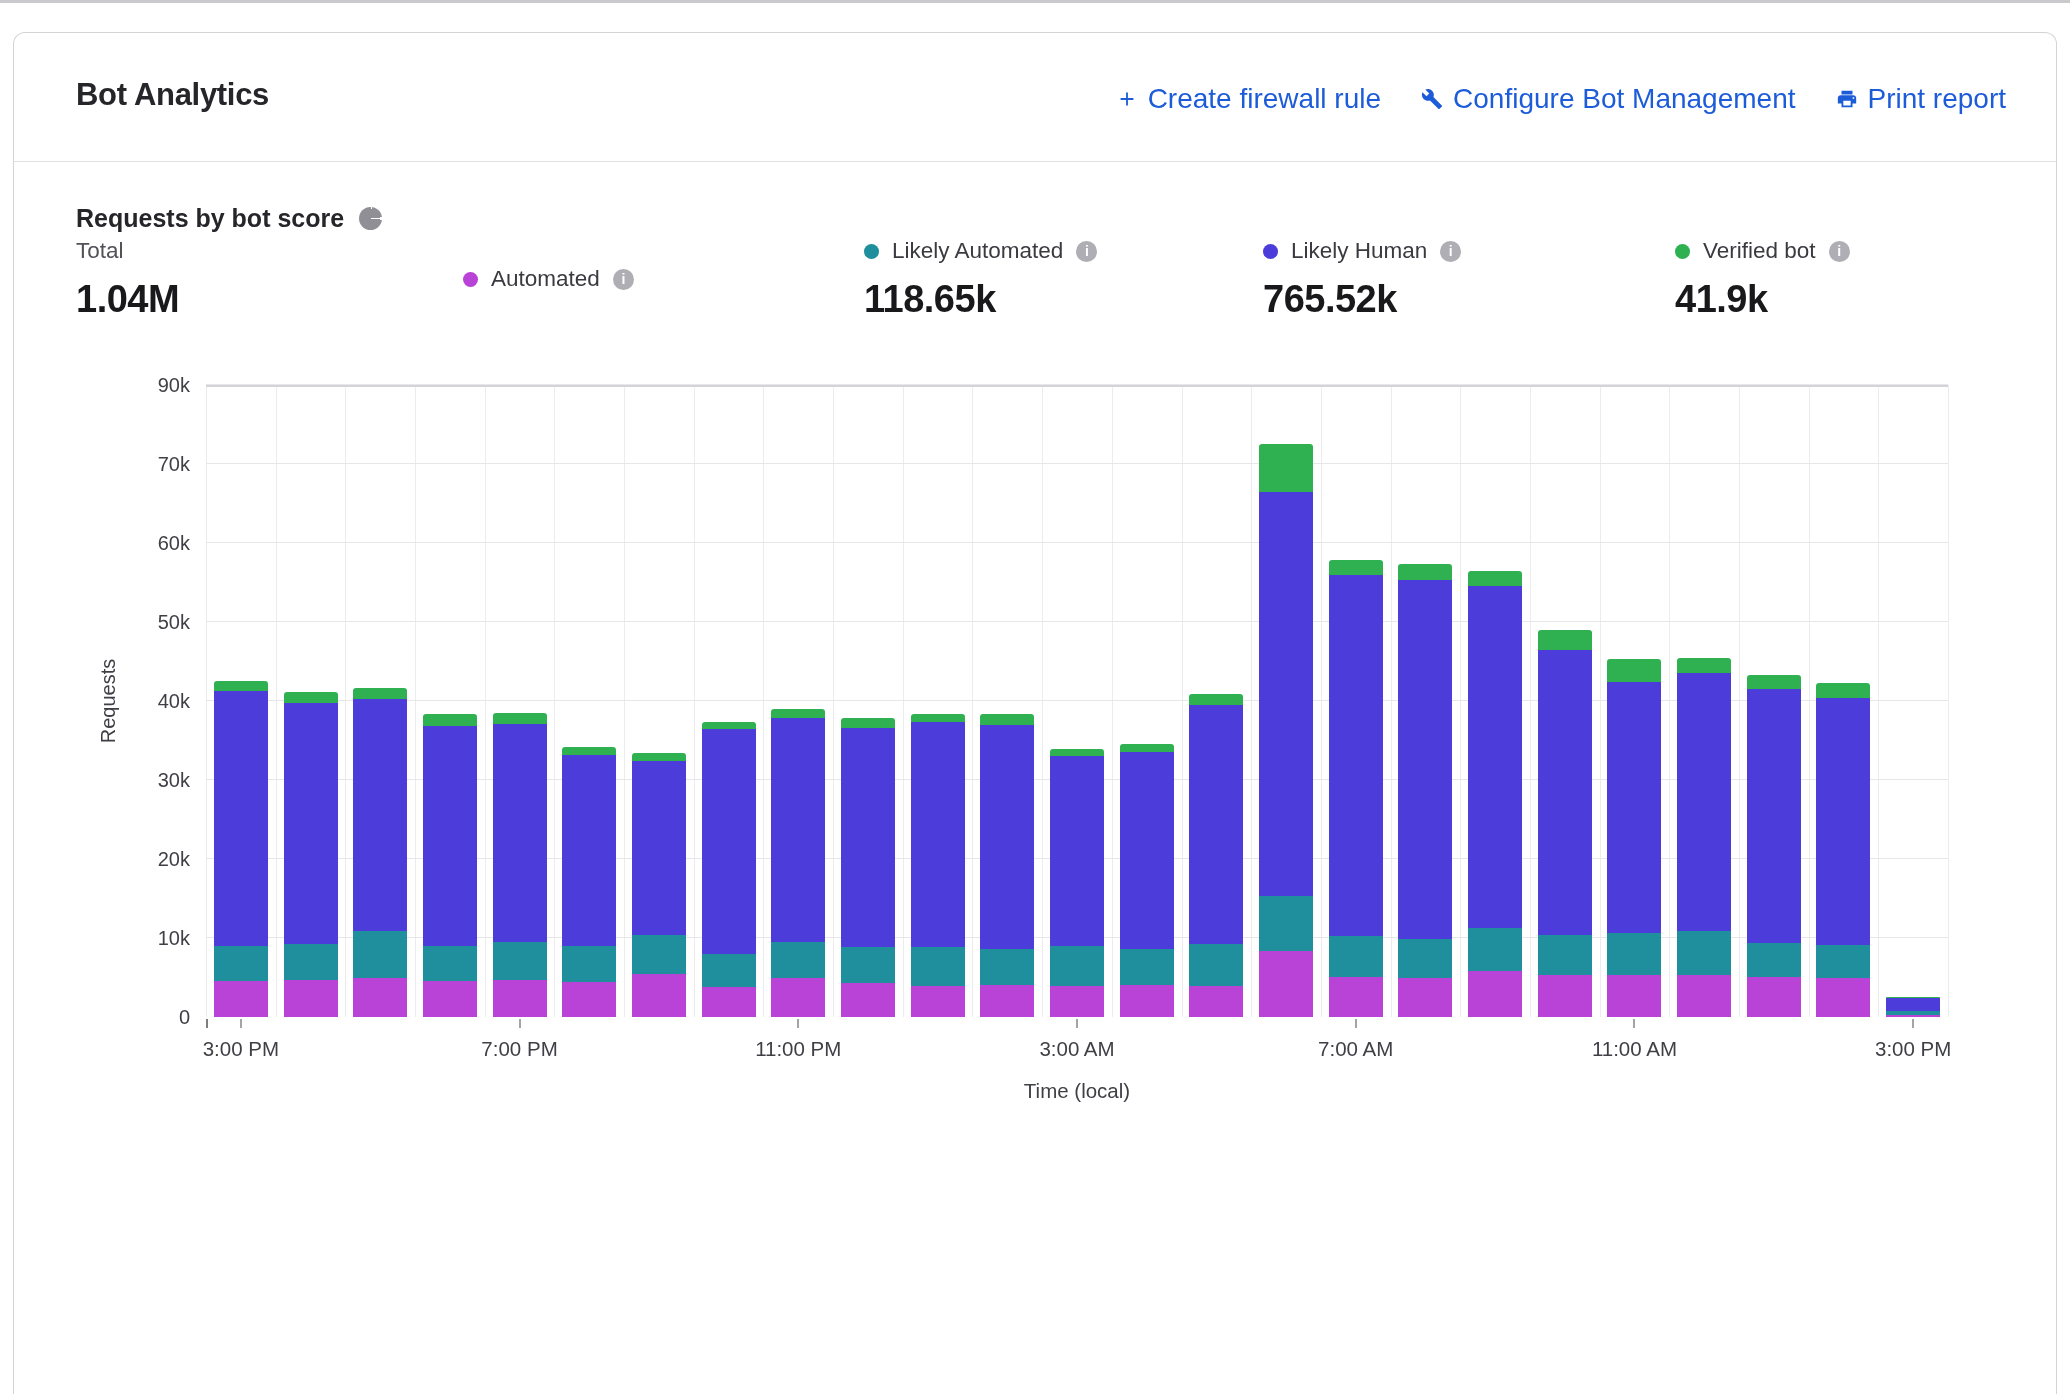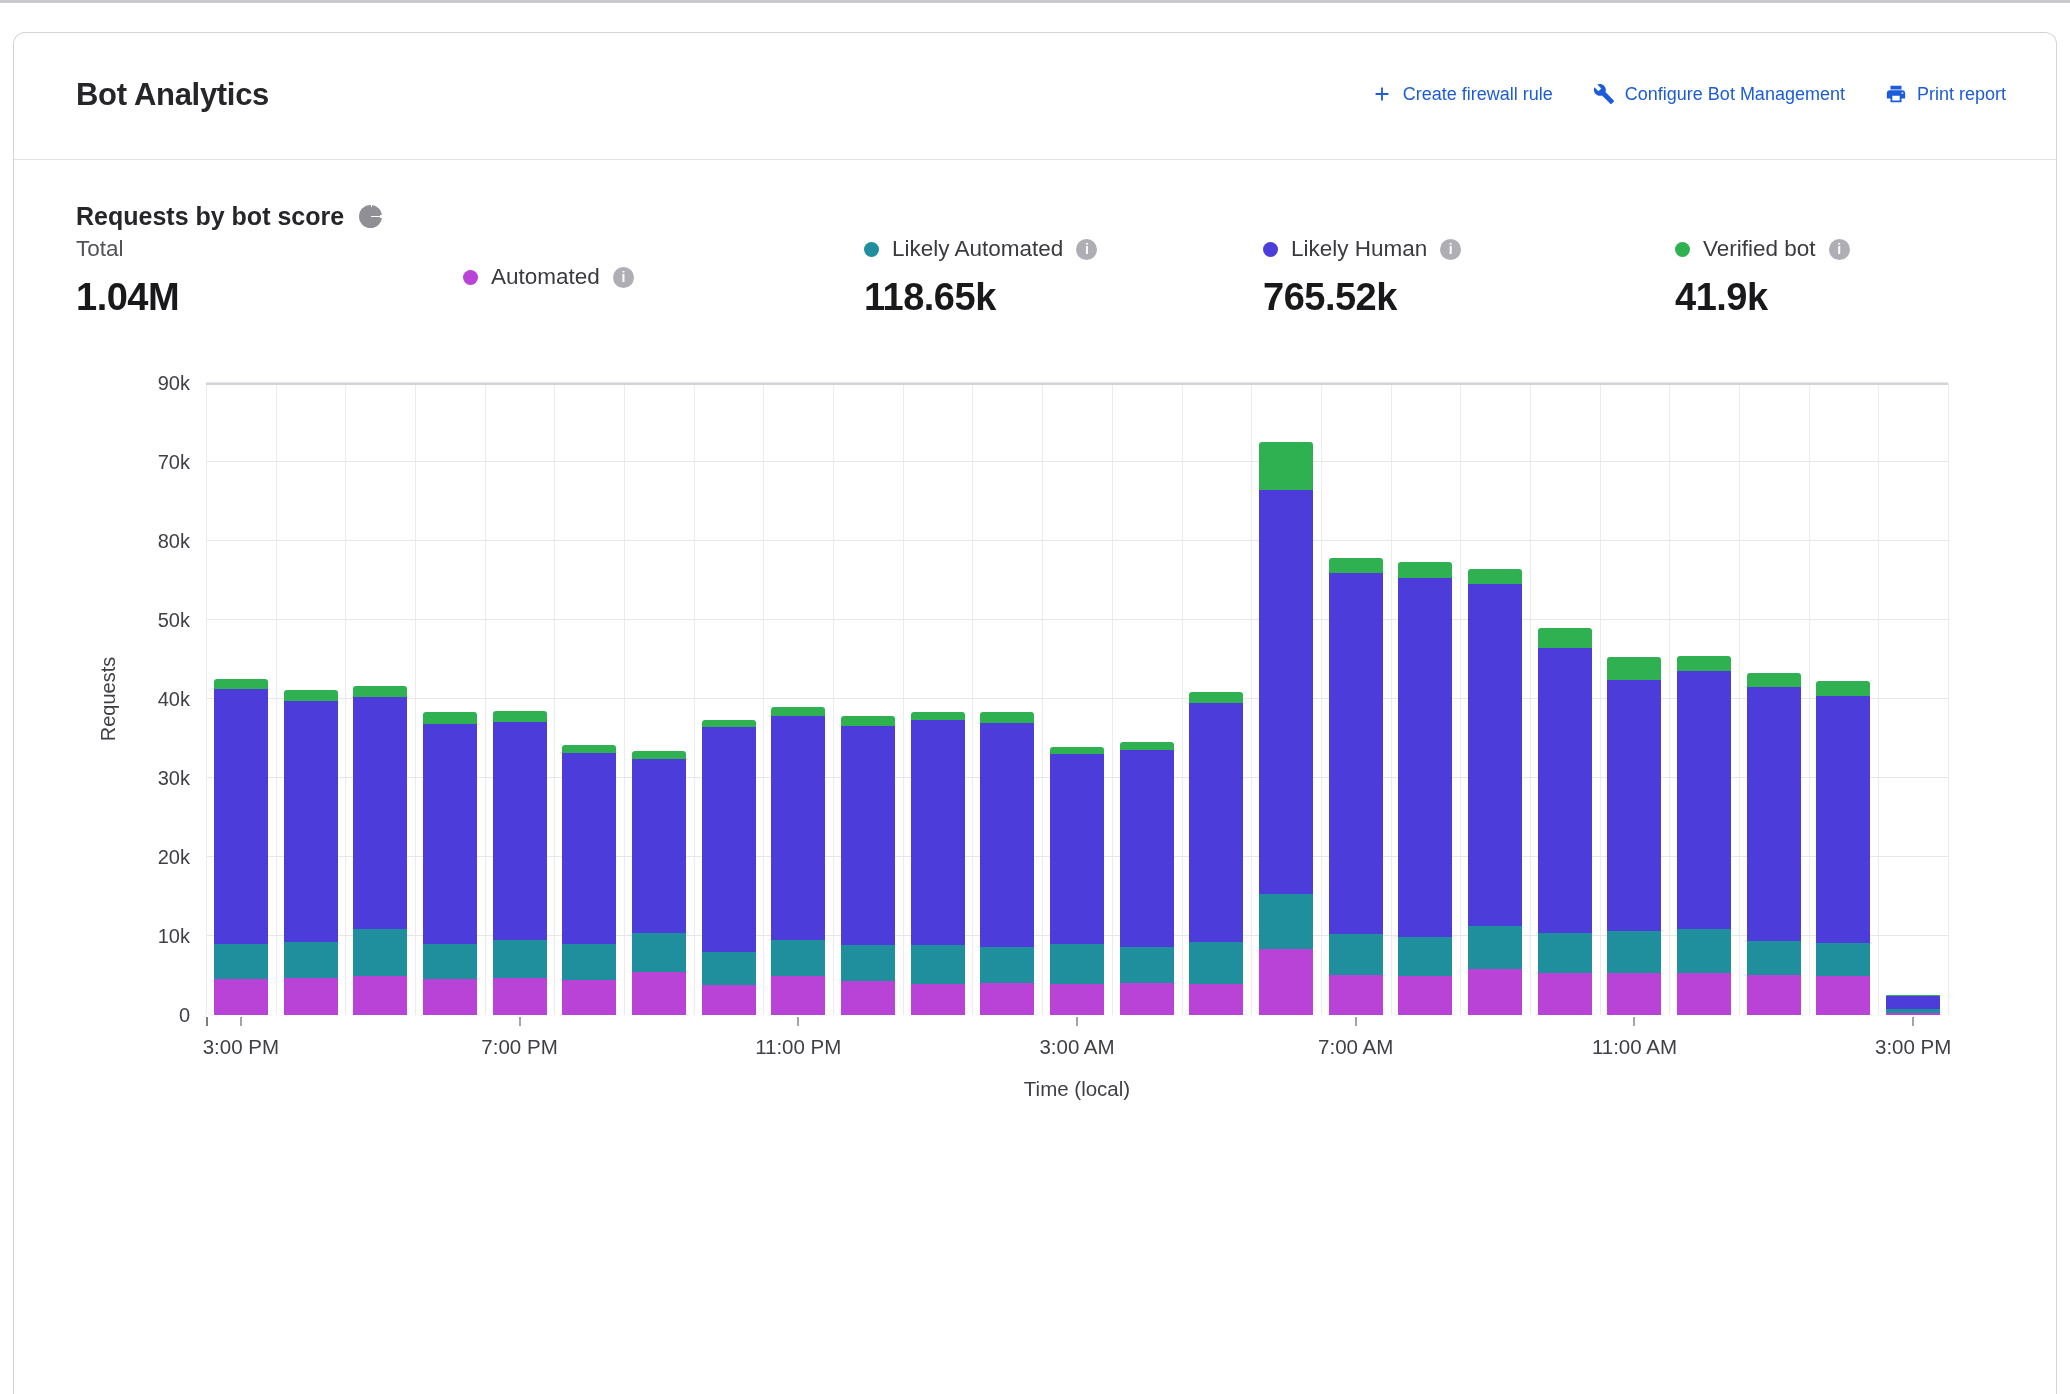--- a/index.html
+++ b/index.html
@@ -3,21 +3,21 @@
 <meta charset="utf-8">
 <style>
   * { margin:0; padding:0; box-sizing:border-box; }
   html,body { width:2070px; height:1394px; background:#ffffff; font-family:"Liberation Sans", sans-serif; overflow:hidden; }
   .top-line { width:100%; height:3px; background:#c9c9ce; }
   .card { margin:29px 13px 0 13px; border:1px solid #d4d4d8; border-bottom:none; border-radius:12px 12px 0 0; height:1420px; background:#fff; }
   .card-header { padding:44px 50px 46px 62px; }
   .header-top { display:flex; justify-content:space-between; align-items:flex-start; }
   h1 { font-size:31px; font-weight:700; color:#26262a; letter-spacing:-0.3px; }
   .actions { display:flex; align-items:center; gap:40px; padding-top:6px; }
-  .action { display:flex; align-items:center; gap:10px; color:#1d5cd8; font-size:18px; text-decoration:none; cursor:pointer; }
+  .action { display:flex; align-items:center; gap:10px; color:#1d5cd8; font-size:28px; text-decoration:none; cursor:pointer; }
   .action .icon { display:flex; align-items:center; }
   .filter-row { margin-top:40px; display:flex; justify-content:space-between; align-items:center; }
   .add-filter { display:flex; align-items:center; gap:10px; font-family:inherit; font-size:23px; color:#1d5cd8; background:#fff; border:2px solid #1d5cd8; border-radius:8px; padding:14px 22px; cursor:pointer; }
   .dropdown { display:flex; align-items:center; justify-content:space-between; width:312px; padding:16px 22px; border:2px solid #8e8e95; border-radius:10px; font-size:24px; color:#3c3c42; cursor:pointer; background:#fff; }
   .caret { width:0; height:0; border-left:9px solid transparent; border-right:9px solid transparent; border-top:11px solid #4a4a50; }
   .divider { border-top:1px solid #e2e2e6; }
   .section { padding:42px 62px 0 62px; }
   h2 { font-size:25px; font-weight:700; color:#26262a; display:flex; align-items:center; }
   .pie-icon { width:23px; height:23px; border-radius:50%; margin-left:15px;
     background: conic-gradient(#8f8f95 0deg 2deg, #ffffff 2deg 6deg, #8f8f95 6deg 84deg, #ffffff 84deg 96deg, #8f8f95 96deg 356deg, #ffffff 356deg 360deg); }
@@ -143,21 +143,21 @@
     <div class="chart">
       <div class="y-title">Requests</div>
       <div class="chart-body">
         <div class="y-axis" id="y-axis">
             <div class="ylab" style="bottom: -12px;">0</div>
             <div class="ylab" style="bottom: 67px;">10k</div>
             <div class="ylab" style="bottom: 146px;">20k</div>
             <div class="ylab" style="bottom: 225px;">30k</div>
             <div class="ylab" style="bottom: 304px;">40k</div>
             <div class="ylab" style="bottom: 383px;">50k</div>
-            <div class="ylab" style="bottom: 462px;">80k</div>
+            <div class="ylab" style="bottom: 462px;">60k</div>
             <div class="ylab" style="bottom: 541px;">70k</div>
             <div class="ylab" style="bottom: 620px;">90k</div>
           </div>
         <div class="plot" id="plot">
             <div class="vgrid" style="left: 0px;"></div>
             <div class="vgrid" style="left: 69.68px;"></div>
             <div class="vgrid" style="left: 139.36px;"></div>
             <div class="vgrid" style="left: 209.04px;"></div>
             <div class="vgrid" style="left: 278.72px;"></div>
             <div class="vgrid" style="left: 348.4px;"></div>

